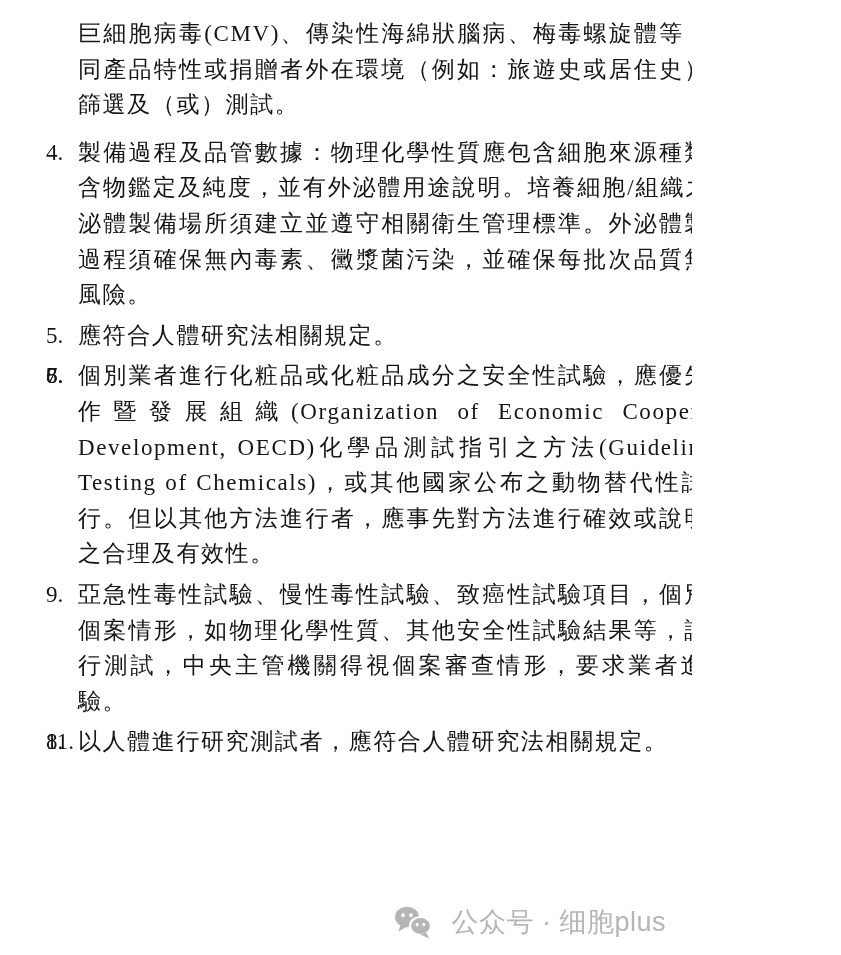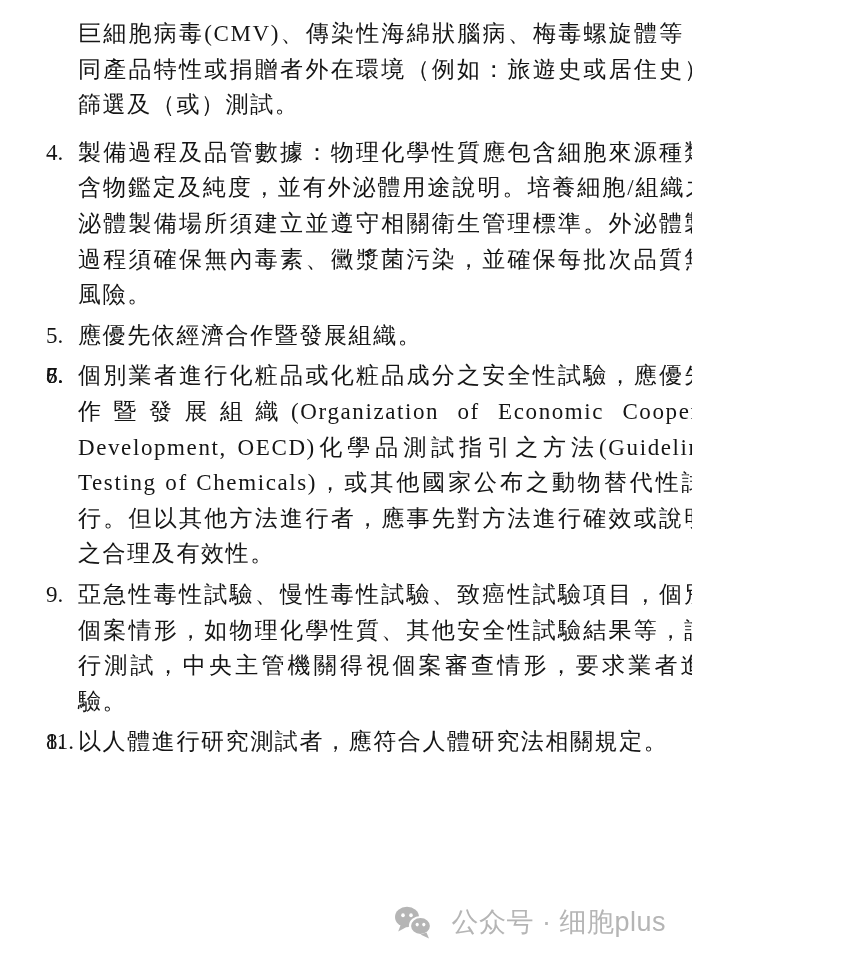--- a/index.html
+++ b/index.html
@@ -69,21 +69,21 @@
 
     <p class="para-continuation">巨細胞病毒(CMV)、傳染性海綿狀腦病、梅毒螺旋體等，並依據不同產品特性或捐贈者外在環境（例如：旅遊史或居住史）考慮加以篩選及（或）測試。</p>
 
     <div class="list-item">
       <span class="num">4.</span>
       <span class="txt">製備過程及品管數據：物理化學性質應包含細胞來源種類鑑定、內含物鑑定及純度，並有外泌體用途說明。培養細胞/組織之場所、外泌體製備場所須建立並遵守相關衛生管理標準。外泌體製備場所、過程須確保無內毒素、黴漿菌污染，並確保每批次品質無交叉污染風險。</span>
     </div>
 
     <div class="list-item">
       <span class="num">5.</span>
-      <span class="txt">應優先依經濟合作暨發展組織。</span>
+      <span class="txt">應符合人體研究法相關規定。</span>
     </div>
 
     <div class="list-item">
       <span class="num">6.</span>
     </div>
 
     <div class="list-item">
       <span class="num">7.</span>
     </div>
 

